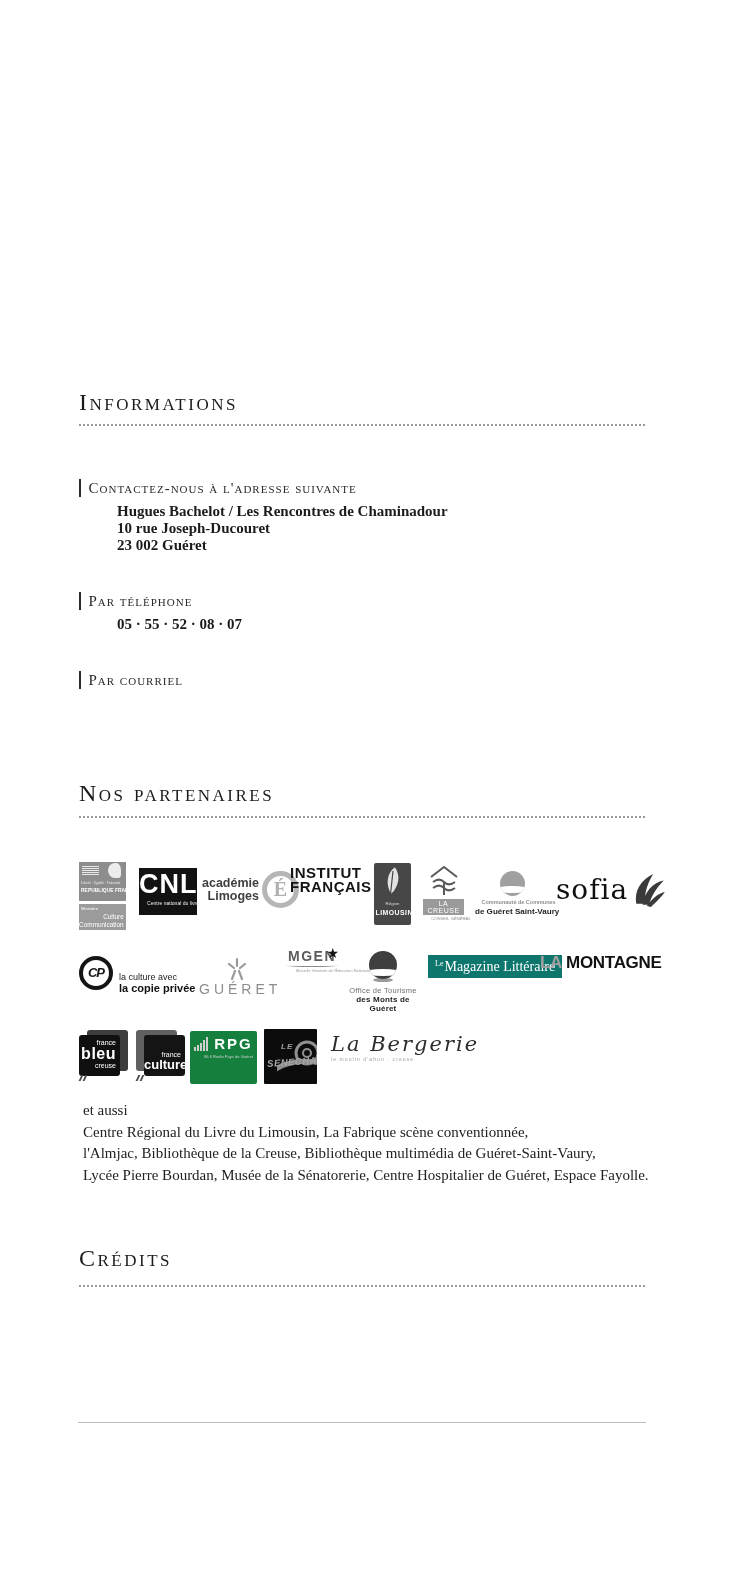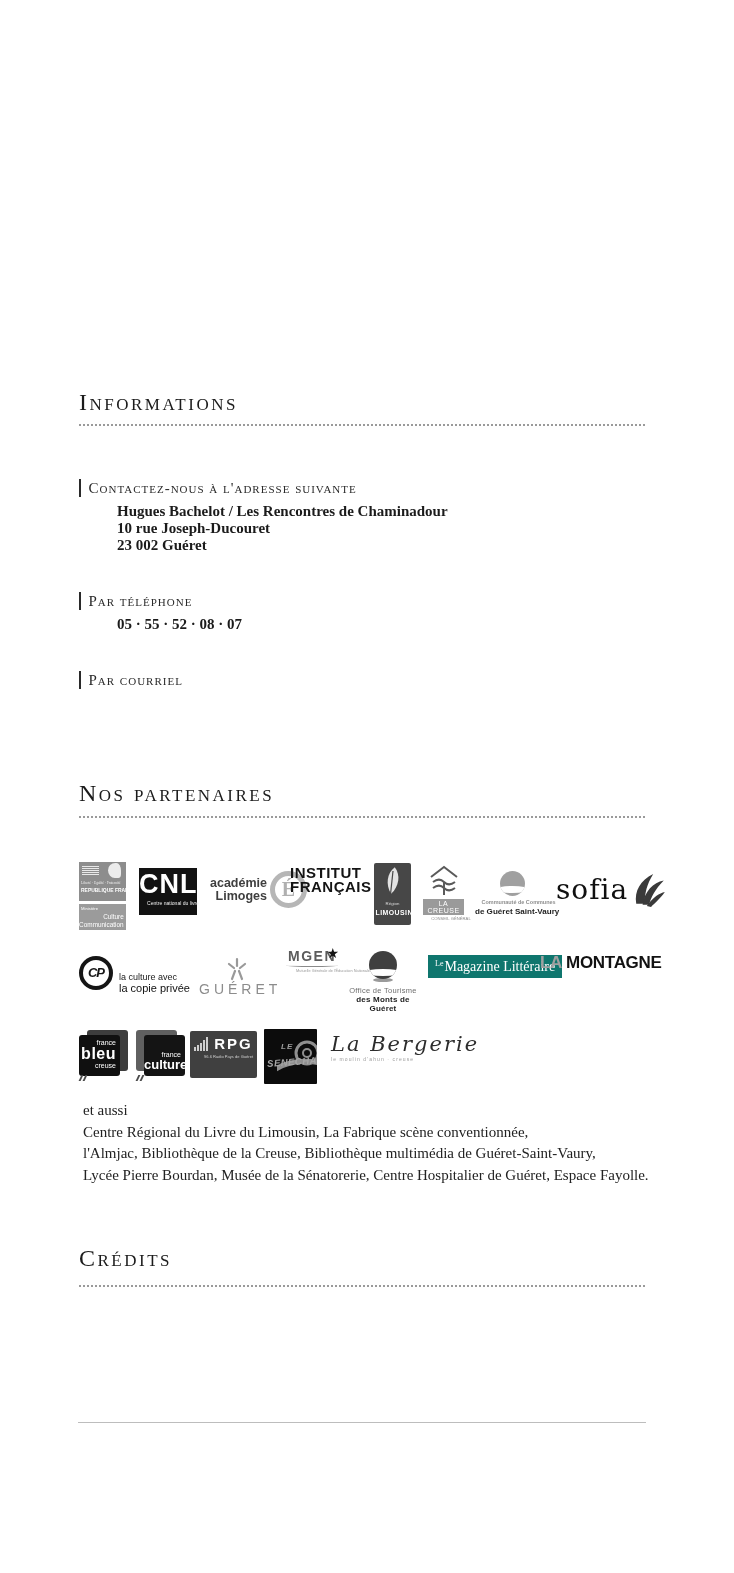--- a/index.html
+++ b/index.html
@@ -49,21 +49,21 @@
   .min-comm { position:absolute; right:2px; top:17px; font-size:8px; transform:scale(.8); transform-origin:100% 0; }
 
   
   .cnl { left:139px; top:868px; width:58px; height:47px; background:#121212; color:#ffffff; text-align:center; }
   .cnl-acronym { font-family:"Liberation Sans", sans-serif; font-weight:900; font-size:27px;
     line-height:33px; letter-spacing:1px; }
   .cnl-caption { font-family:"Liberation Sans", sans-serif; font-size:7px; white-space:nowrap;
     transform:scale(.72); transform-origin:50% 0; color:#eeeeee; }
 
   
-  .academie { left:210px; top:871px; display:flex; align-items:center; }
+  .academie { left:202px; top:871px; display:flex; align-items:center; }
   .acad-lines { text-align:right; margin-right:3px; }
   .acad-l { font-family:"Liberation Sans", sans-serif; font-weight:700; color:#3f3f3f;
     font-size:12.5px; line-height:12.5px; }
   .acad-circle { width:37px; height:37px; border:5px solid #b6b6b6; border-radius:50%;
     display:flex; align-items:center; justify-content:center;
     color:#b0b0b0; font-weight:700; font-size:20px; font-family:"Liberation Serif", serif; }
 
   
   .institut { left:290px; top:866px; }
   .institut div { font-family:"Liberation Sans", sans-serif; font-weight:900; font-size:15px;
@@ -102,21 +102,21 @@
   .sofia-text { font-family:"DejaVu Serif", serif; font-size:28px; color:#101010; letter-spacing:1px; }
   .sofia-fan { margin-left:4px; margin-top:2px; }
 
   
   .cp { left:79px; top:951px; display:flex; align-items:center; }
   .cp-ring { width:34px; height:34px; border:4px solid #151515; border-radius:50%;
     display:flex; align-items:center; justify-content:center;
     font-family:"Liberation Sans", sans-serif; font-style:italic; font-weight:900;
     font-size:13px; letter-spacing:-1px; color:#151515; margin-right:6px; flex:none; }
   .cp-l1 { font-family:"Liberation Sans", sans-serif; font-size:9px;  color:#222222; line-height:10px;margin-top:21px; }
-  .cp-l2 { font-family:"Liberation Sans", sans-serif; font-size:11px; font-weight:400; color:#101010; line-height:12px; }
+  .cp-l2 { font-family:"Liberation Sans", sans-serif; font-size:11px; font-weight:700; color:#101010; line-height:12px; }
 
   
   .gueret { left:192px; top:957px; display:flex; align-items:center;flex-direction:column; }
   .gueret-text { font-family:"Liberation Sans", sans-serif; font-size:14px; letter-spacing:4px;
     color:#8c8c8c; margin-left:7px; }
 
   
   .mgen { left:283px; top:948px; width:58px; text-align:center; position:relative;
     font-family:"Liberation Sans", sans-serif; }
   .mgen-star { position:absolute; top:-3px; right:2px; font-size:14px; color:#141414; }
@@ -163,21 +163,21 @@
     border-radius:3px; color:#ffffff; text-align:right; padding:16px 4px 0 0;
     font-family:"Liberation Sans", sans-serif; }
   .fc-l1 { font-size:7px; line-height:7px; }
   .fc-l2 { font-weight:700; font-size:13px; line-height:13px; }
   .radio-quote { position:absolute; left:0; bottom:0; width:9px; height:7px; }
   .radio-quote::before, .radio-quote::after { content:""; position:absolute; bottom:0;
     width:2px; height:6px; background:#4a4a4a; transform:skewX(-25deg); }
   .radio-quote::before { left:1px; } .radio-quote::after { left:5px; }
 
   
-  .rpg { left:190px; top:1031px; width:67px; height:47px; background:#404040; border-radius:2px;
+  .rpg { left:190px; top:1031px; width:67px; height:53px; background:#15803d; border-radius:2px;
     color:#ffffff; padding-top:6px; }
   .rpg-row { display:flex; align-items:flex-end; justify-content:center; }
   .rpg-name { font-family:"Liberation Sans", sans-serif; font-weight:900; font-size:15px;
     letter-spacing:2px; margin-left:4px; line-height:14px; }
   .rpg-caption { margin-top:4px; font-family:"Liberation Sans", sans-serif; font-size:7px;
     color:#cfcfcf; white-space:nowrap; transform:scale(.58); transform-origin:50% 0; }
 
   
   .senechal { left:264px; top:1029px; width:53px; height:55px; background:#0c0c0c;
     overflow:hidden; border-radius:1px; }

